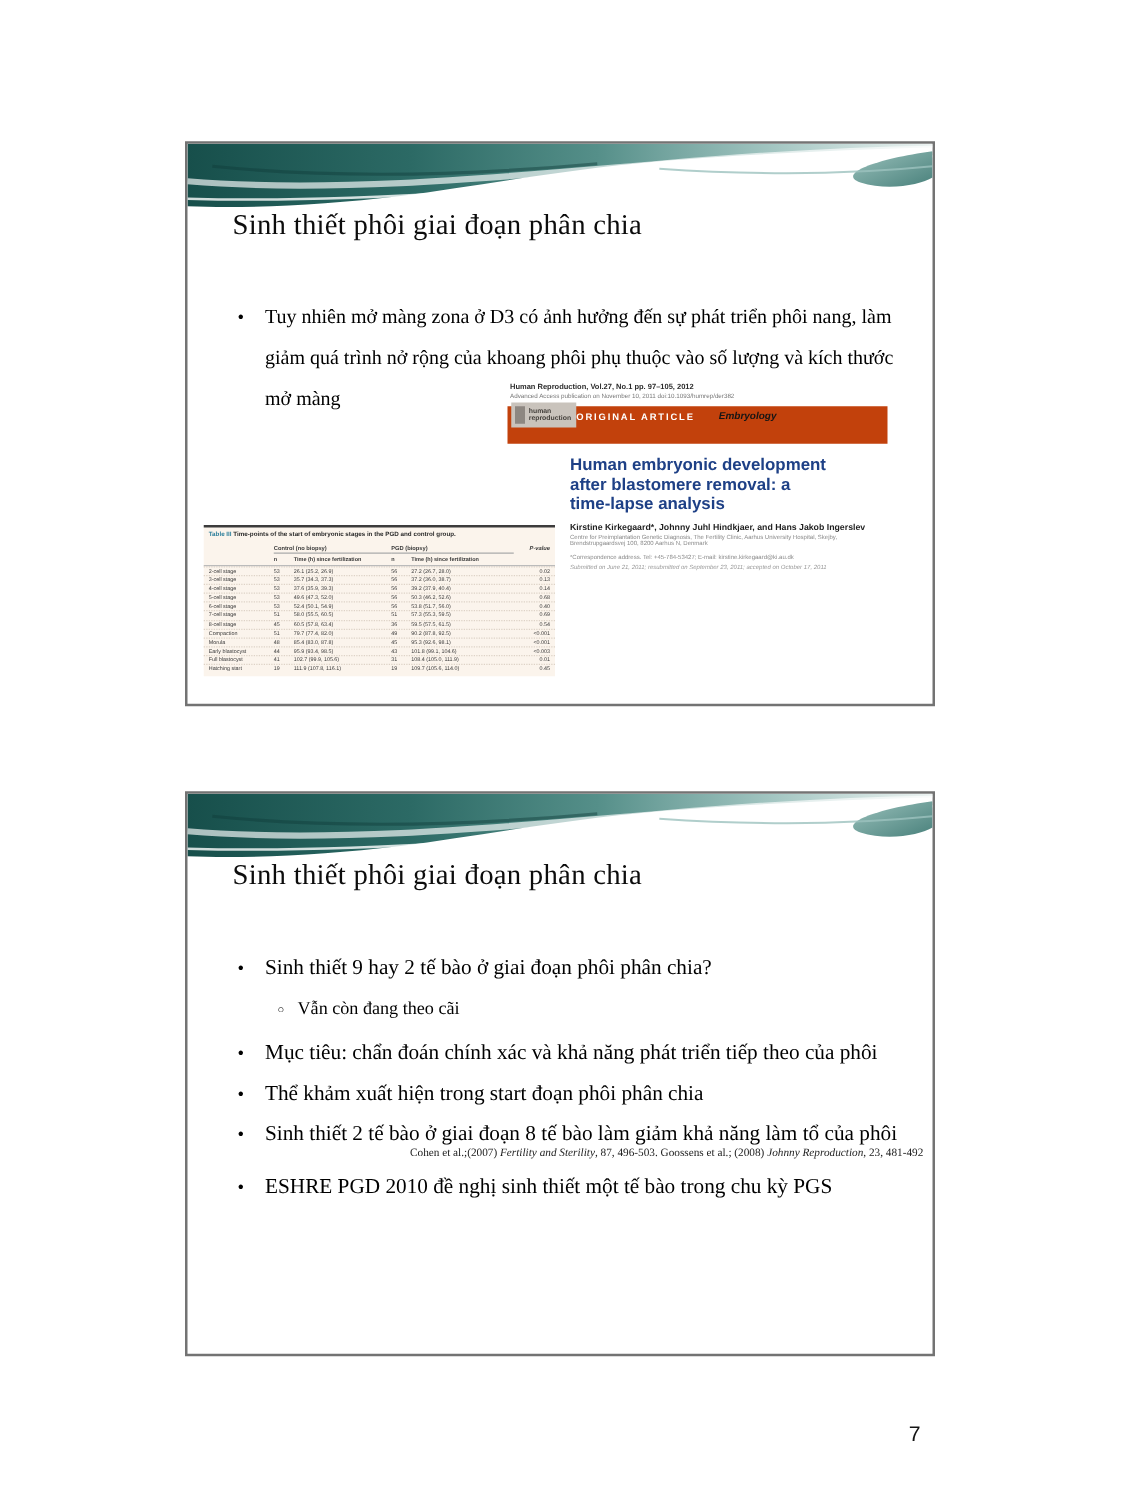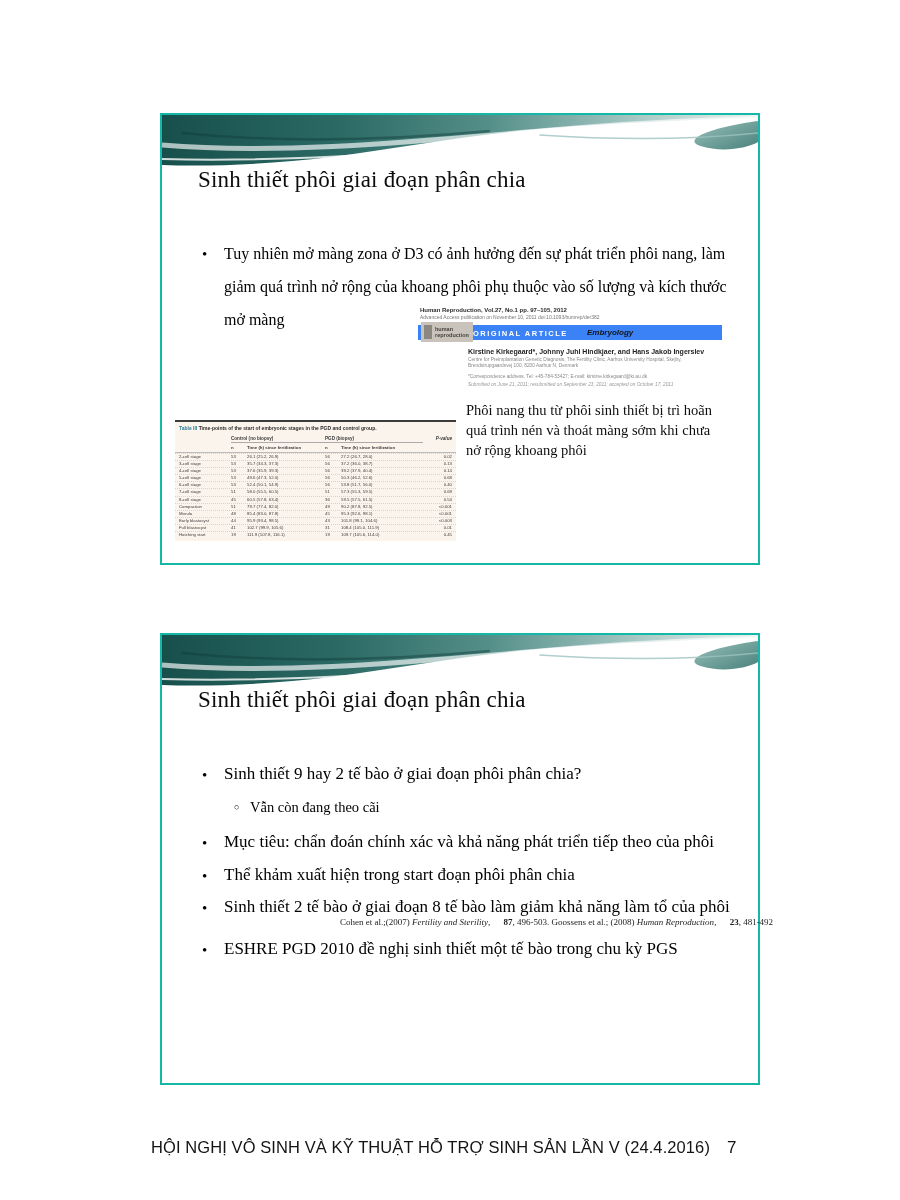--- a/index.html
+++ b/index.html
@@ -1,22 +1,22 @@
 <!DOCTYPE html>
 <html><head>
 <meta charset="utf-8">
 <style>
   html,body { margin:0; padding:0; }
   .page {
     position:relative; width:900px; height:1200px; background:#ffffff;
     font-family:"Liberation Serif", serif; overflow:hidden;
   }
   .slide {
-    position:absolute; left:160px; width:600px; height:452px;
-    background:#ffffff; border:2px solid #14b8a6; box-sizing:border-box;
+    position:absolute; left:148px; width:600px; height:452px;
+    background:#ffffff; border:2px solid #737373; box-sizing:border-box;
   }
   .slide1 { top:113px; }
   .slide2 { top:633px; }
   .wave { position:absolute; top:0; left:0; width:100%; height:55px; display:block; }
   .slide-title {
     position:absolute; left:36px; top:52px; font-size:23px; color:#0c0c0c;
     letter-spacing:0.2px; white-space:nowrap;
   }
   .bullet-row { position:absolute; left:40px; display:flex; width:545px; }
   .bullet-dot { width:22px; font-size:15px; flex:0 0 22px; padding-top:1px; }
@@ -24,28 +24,28 @@
   .s1-bullet { top:122px; font-size:16px; line-height:33px; width:530px; }
   .s2-b { font-size:17px; line-height:22px; }
   .s2-b1 { top:128px; }
   .s2-sub { position:absolute; left:72px; top:164px; display:flex; font-size:14.5px; }
   .sub-marker { width:16px; font-size:9px; padding-top:3px; flex:0 0 16px; }
   .s2-b2 { top:196px; }
   .s2-b3 { top:229px; }
   .s2-b4 { top:261px; }
   .s2-cite { position:absolute; left:178px; top:282px; font-size:9px; color:#1c1c1c; white-space:nowrap; }
   .s2-cite .it { font-style:italic; }
-  .s2-cite .bd { font-weight:bold;margin-left:11px; }
+  .s2-cite .bd { font-weight:normal; }
   .s2-b5 { top:303px; }
 
   
   .article { position:absolute; left:248px; top:192px; width:312px; font-family:"Liberation Sans", sans-serif; }
   .art-journal { margin-left:10px; font-size:6px; font-weight:bold; color:#2b2b2b; }
   .art-access { margin-left:10px; font-size:5px; color:#777; margin-top:1px; }
-  .art-band { position:relative; margin-left:8px; margin-top:5px; height:15px; background:#3b82f6; }
+  .art-band { position:relative; margin-left:8px; margin-top:5px; height:30px; background:#c2410c; }
   .art-logo { position:absolute; left:3px; top:-3px; width:52px; height:20px; background:#c9c3bc; }
   .art-logo-strip { position:absolute; left:3px; top:3px; width:8px; height:14px; background:#8d8781; }
   .art-logo-text { position:absolute; left:14px; top:4px; font-size:5.5px; line-height:6px; color:#44403c; font-weight:bold; }
   .art-band-label { position:absolute; left:55px; top:4px; font-size:7.5px; letter-spacing:1.5px; color:#ffffff; font-weight:bold; }
   .art-band-topic { position:absolute; left:152px; top:3px; font-size:8px; color:#151515; font-weight:bold; font-style:italic;margin-left:17px; }
   .art-title { margin-left:58px; margin-top:9px; font-size:13.5px; font-weight:bold; color:#1e4086; line-height:15.5px; }
   .art-authors { margin-left:58px; margin-top:8px; font-size:7px; font-weight:bold; color:#1f1f1f; }
   .art-affil { margin-left:58px; margin-top:2px; font-size:4.8px; color:#8a8a8a; width:240px; line-height:5.8px; }
   .art-corr { margin-left:58px; margin-top:5px; font-size:4.8px; color:#8a8a8a; }
   .art-sub { margin-left:58px; margin-top:3px; font-size:4.8px; color:#999; font-style:italic; }
@@ -122,25 +122,29 @@
         <div class="art-logo">
           <div class="art-logo-strip"></div>
           <div class="art-logo-text">
             <div>human</div>
             <div>reproduction</div>
           </div>
         </div>
         <span class="art-band-label">ORIGINAL ARTICLE</span>
         <span class="art-band-topic">Embryology</span>
       </div>
+      <div class="art-title">
+        <div>Human embryonic development</div>
+        <div>after blastomere removal: a</div>
+        <div>time-lapse analysis</div>
+      </div>
       <div class="art-authors">Kirstine Kirkegaard*, Johnny Juhl Hindkjaer, and Hans Jakob Ingerslev</div>
       <div class="art-affil">Centre for Preimplantation Genetic Diagnosis, The Fertility Clinic, Aarhus University Hospital, Skejby, Brendstrupgaardsvej 100, 8200 Aarhus N, Denmark</div>
       <div class="art-corr">*Correspondence address. Tel: +45-784-53427; E-mail: kirstine.kirkegaard@ki.au.dk</div>
       <div class="art-sub">Submitted on June 21, 2011; resubmitted on September 23, 2011; accepted on October 17, 2011</div>
-      <div class="art-callout">Phôi nang thu từ phôi sinh thiết bị trì hoãn quá trình nén và thoát màng sớm khi chưa nở rộng khoang phôi</div>
     </div>
 
     <div class="pubtable">
       <div class="pt-caption">
         <span class="lbl">Table III</span>
         <span>Time-points of the start of embryonic stages in the PGD and control group.</span>
       </div>
       <div class="pt-head1">
         <span class="gsp"></span>
         <span class="g1">Control (no biopsy)</span>
@@ -285,27 +289,24 @@
       <span class="bullet-dot">•</span>
       <span class="bullet-text">Thể khảm xuất hiện trong start đoạn phôi phân chia</span>
     </div>
 
     <div class="bullet-row s2-b s2-b4">
       <span class="bullet-dot">•</span>
       <span class="bullet-text">Sinh thiết 2 tế bào ở giai đoạn 8 tế bào làm giảm khả năng làm tổ của phôi</span>
     </div>
 
     <div class="s2-cite">
-      <span>Cohen et al.;(2007) </span><span class="it">Fertility and Sterility</span><span>, </span><span class="bd">87</span><span>, 496-503. Goossens et al.; (2008) </span><span class="it">Human Reproduction</span><span>, </span><span class="bd">23</span><span>, 481-492</span>
+      <span>Cohen et al.;(2007) </span><span class="it">Fertility and Sterility</span><span>, </span><span class="bd">87</span><span>, 496-503. Goossens et al.; (2008) </span><span class="it">Johnny Reproduction</span><span>, </span><span class="bd">23</span><span>, 481-492</span>
     </div>
 
     <div class="bullet-row s2-b s2-b5">
       <span class="bullet-dot">•</span>
       <span class="bullet-text">ESHRE PGD 2010 đề nghị sinh thiết một tế bào trong chu kỳ PGS</span>
     </div>
   </div>
 
-  <div class="footer">
-    <span class="footer-line">HỘI NGHỊ VÔ SINH VÀ KỸ THUẬT HỖ TRỢ SINH SẢN LẦN V (24.4.2016)</span>
-  </div>
   <div class="pagenum">7</div>
 
 </div>
 
 </body></html>

